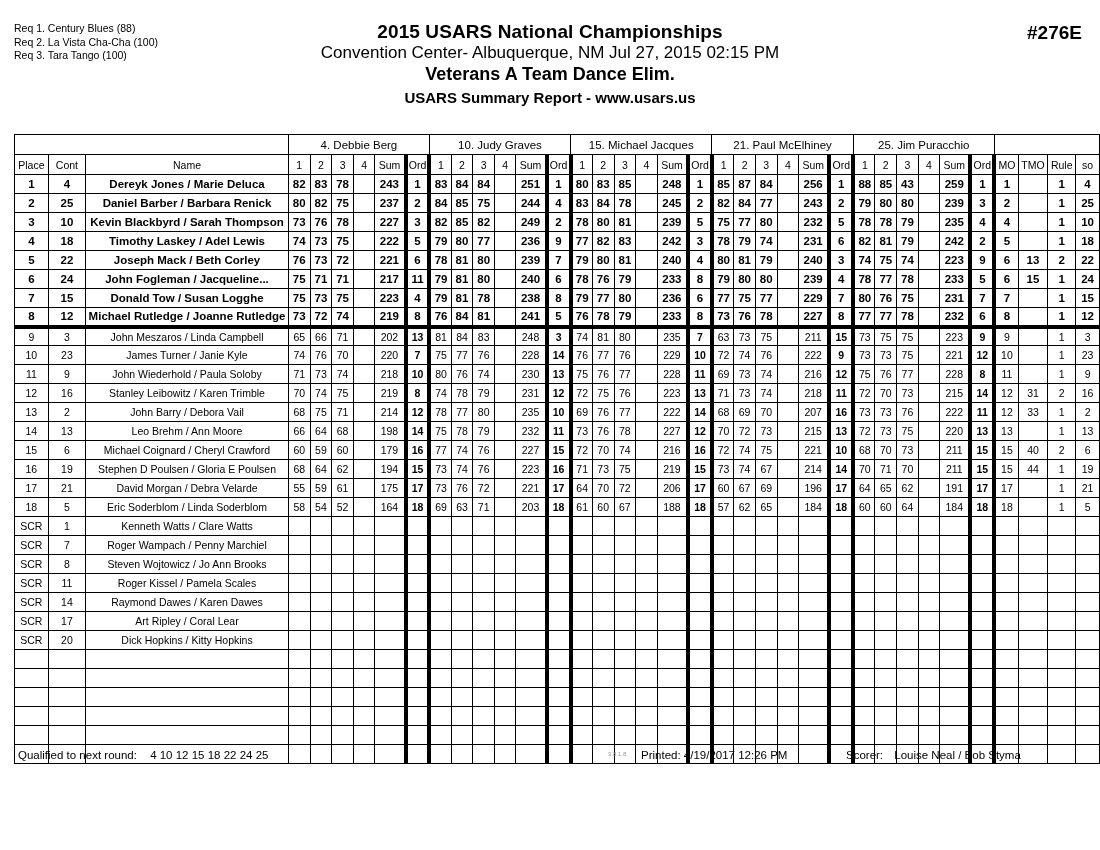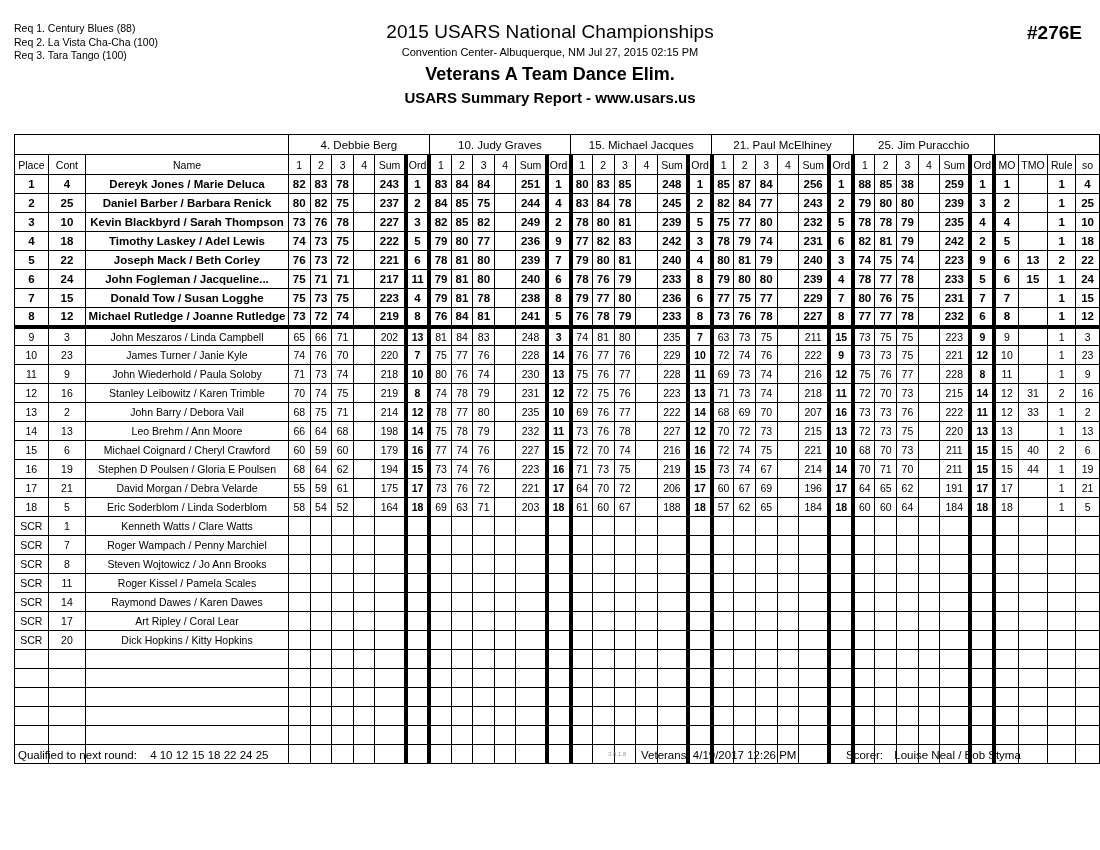--- a/index.html
+++ b/index.html
@@ -18,22 +18,22 @@
   .req-block {
     position: absolute; left: 14px; top: 22px;
     font-size: 10.5px; line-height: 13.5px; white-space: nowrap;
   }
   .req-line { display: block; }
 
   .title-block {
     position: absolute; left: 200px; top: 20px; width: 700px;
     text-align: center;
   }
-  .t-main { font-size: 19px; font-weight: normal; letter-spacing: .1px; line-height: 23px; }
-  .t-venue { font-size: 11px; line-height: 19px; }
+  .t-main { font-size: 19px; font-weight: bold; letter-spacing: .1px; line-height: 23px; }
+  .t-venue { font-size: 17px; line-height: 19px; }
   .t-event { font-size: 18px; font-weight: bold; line-height: 25px; }
   .t-report { font-size: 15px; line-height: 21px; font-weight: bold; }
 
   .event-num {
     position: absolute; right: 18px; top: 22px;
     font-size: 19px; font-weight: bold;
   }
 
   
   table.sheet {
@@ -224,21 +224,21 @@
           <td>248</td>
           <td class="ord sep-l sep-r">1</td>
           <td>85</td>
           <td>87</td>
           <td>84</td>
           <td></td>
           <td>256</td>
           <td class="ord sep-l sep-r">1</td>
           <td>88</td>
           <td>85</td>
-          <td>38</td>
+          <td>43</td>
           <td></td>
           <td>259</td>
           <td class="ord sep-l sep-r">1</td>
           <td>1</td>
           <td></td>
           <td>1</td>
           <td>4</td>
         </tr>
         <tr class="qual">
           <td class="place">2</td>
@@ -1413,21 +1413,21 @@
       </tbody>
   </table>
 
   <div class="footer">
     <div class="f-qual">
       <span>Qualified to next round:</span>
       <span class="nums">4 10 12 15 18 22 24 25</span>
     </div>
     <div class="f-ver">3.8.1.8</div>
     <div class="f-printed">
-      <span>Veterans:</span>
+      <span>Printed:</span>
       <span>4/19/2017  12:26 PM</span>
     </div>
     <div class="f-scorer">
       <span class="lbl">Scorer:</span>
       <span>Louise Neal / Bob Styma</span>
     </div>
   </div>
 </div>
 
 </body></html>

